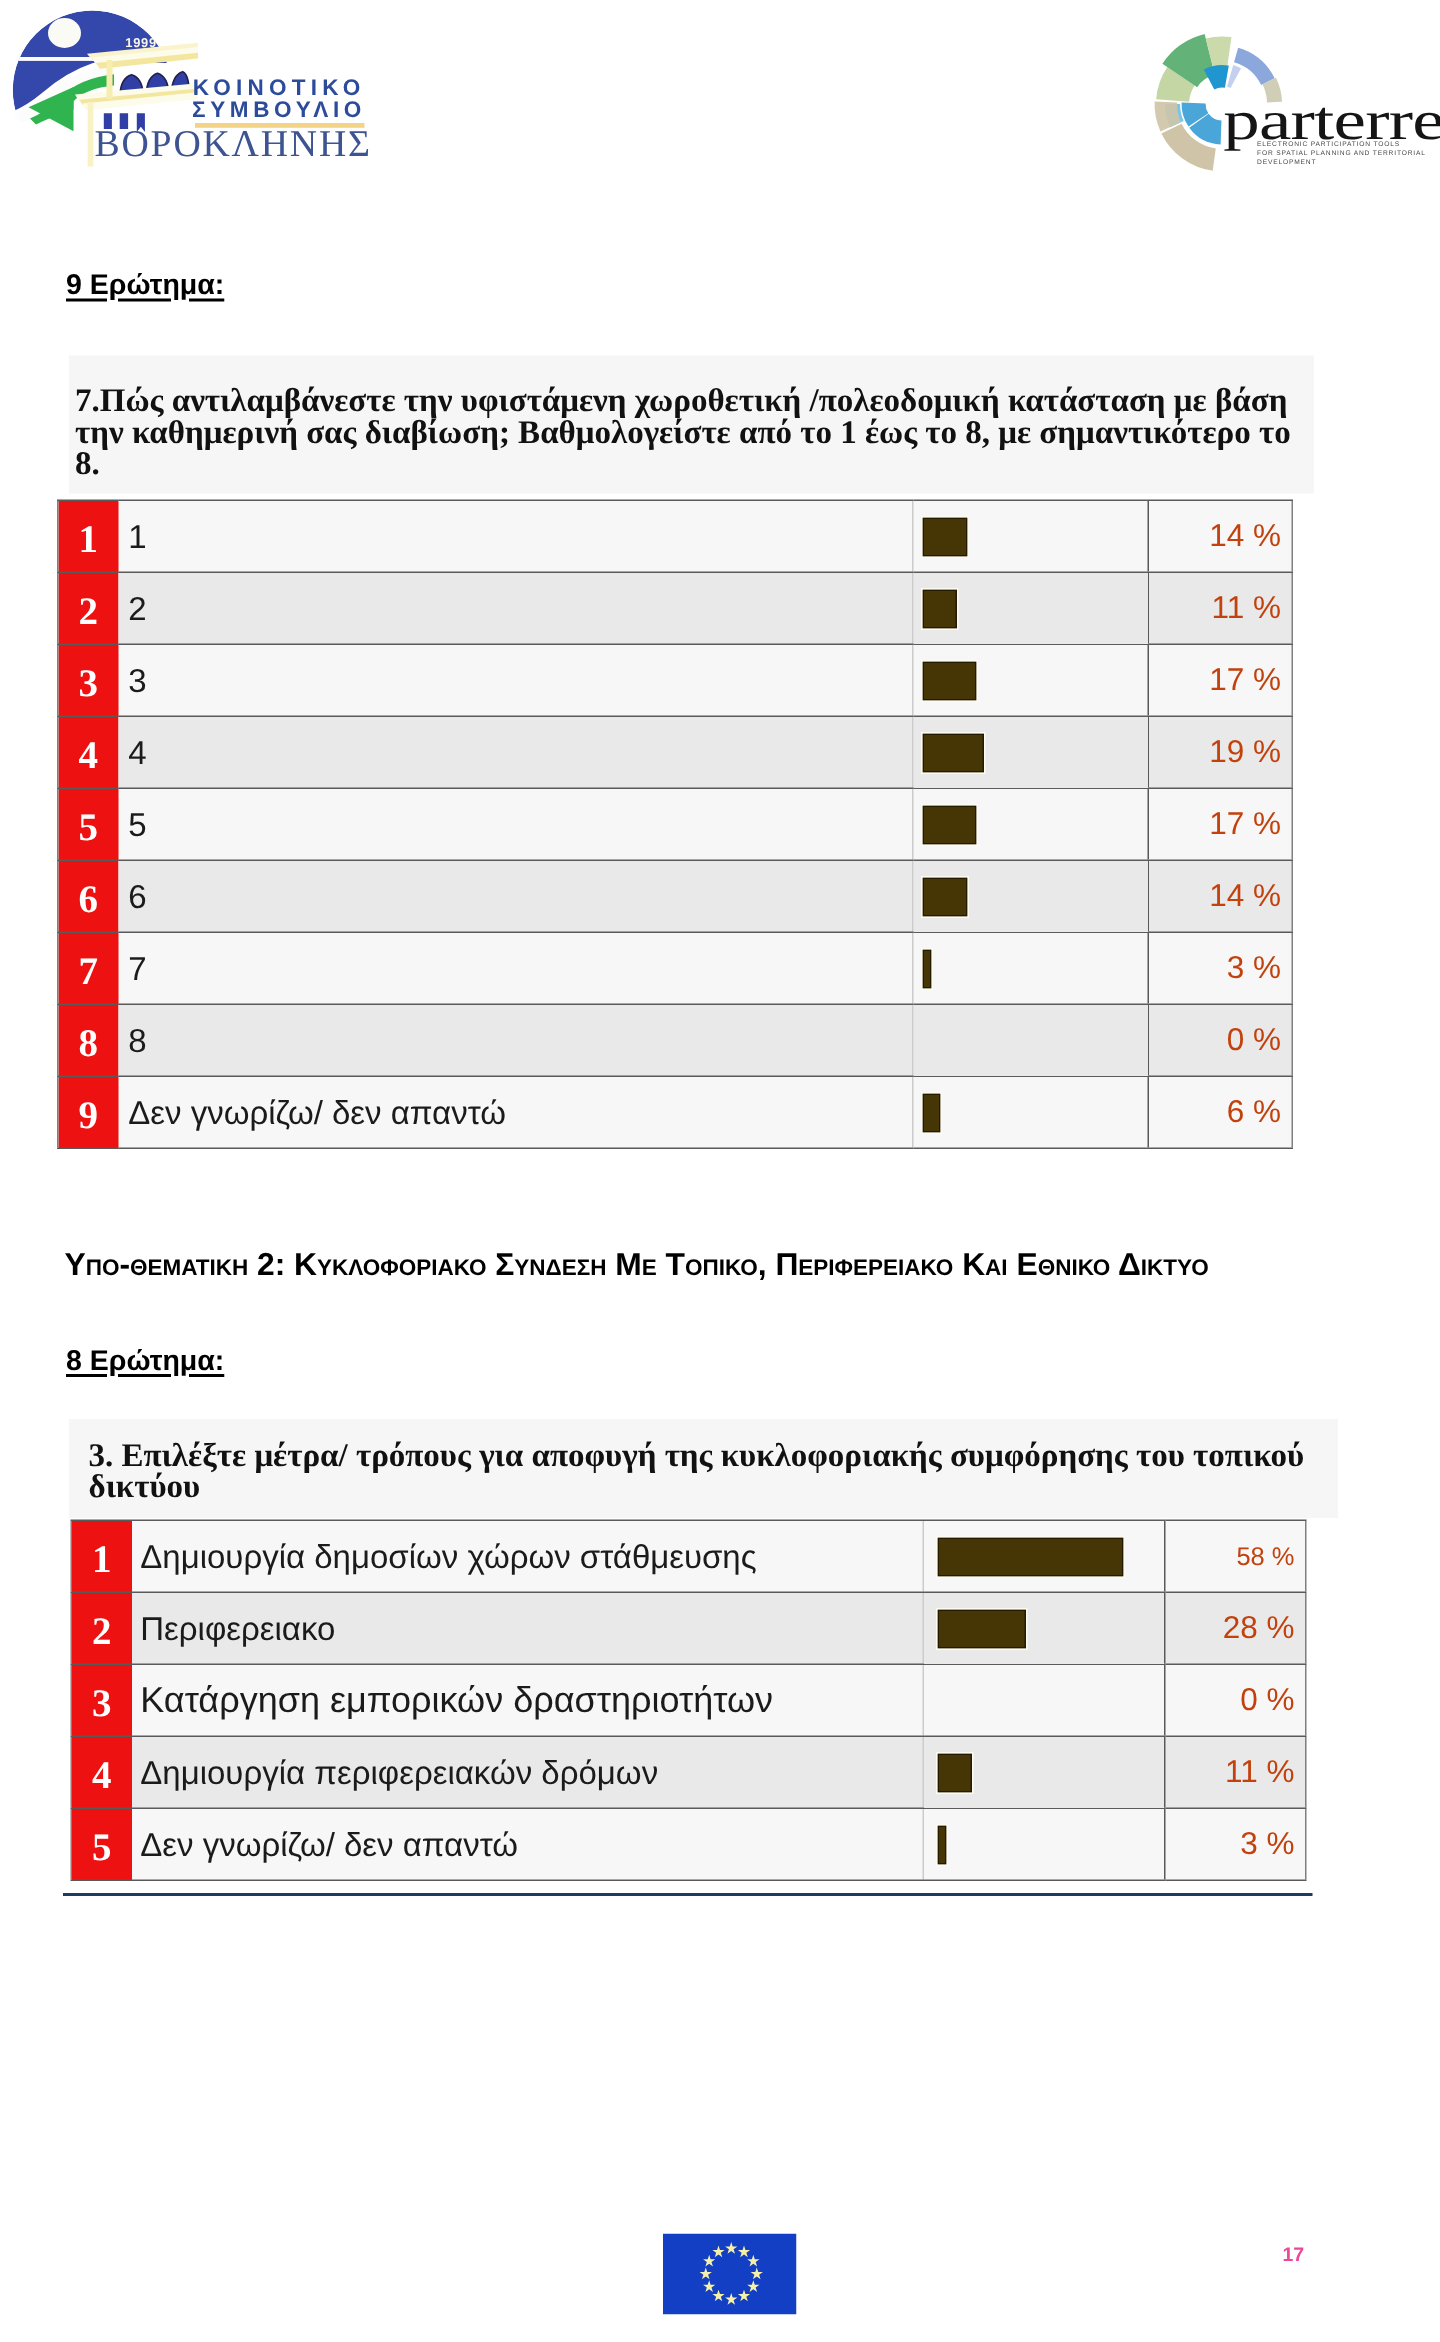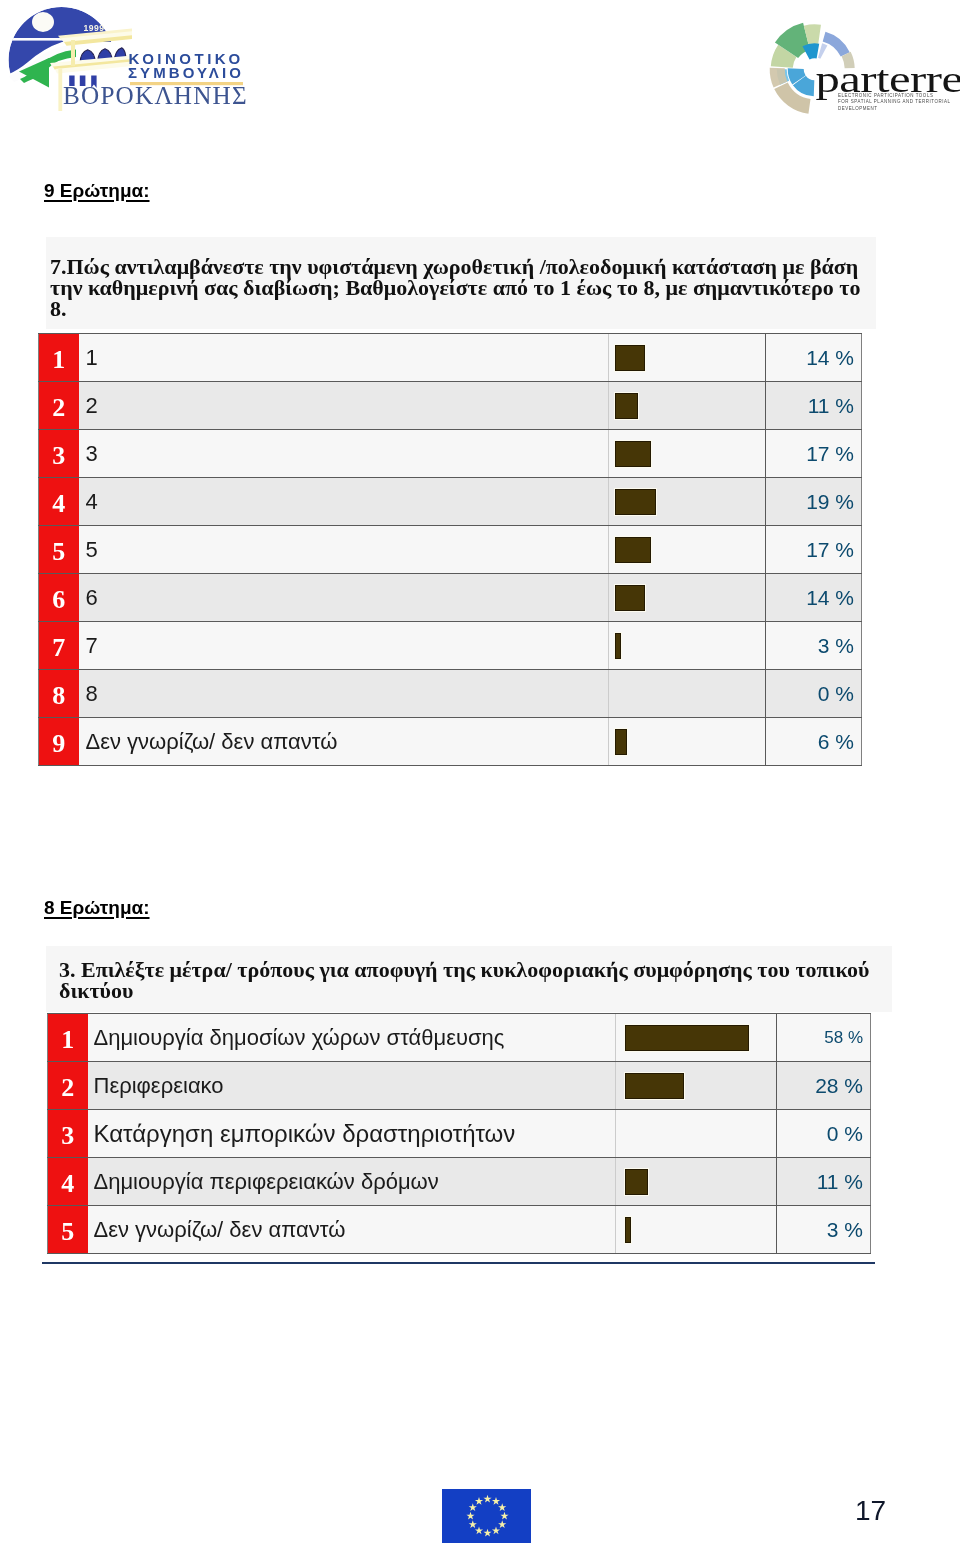--- a/index.html
+++ b/index.html
@@ -28,25 +28,25 @@
   .rtable{position:absolute;border-collapse:collapse;table-layout:fixed;
           border:1px solid #808080;background:#f7f7f7;}
   .rtable td{border-top:1px solid #5a5a5a;border-bottom:1px solid #5a5a5a;padding:0;
              vertical-align:middle;box-sizing:border-box;}
   .rtable tr.alt td{background:#e9e9e9;}
   .rtable td.c-idx, .rtable tr.alt td.c-idx{background:#ee1111;color:#fff;
          font-family:"Liberation Serif",serif;font-weight:bold;text-align:center;}
   .c-lab{color:#1b1b1b;}
   .c-bar{border-left:1px solid #cccccc;position:relative;}
   .c-bar .bar{position:absolute;left:6px;background:#463606;border:1px solid #241a02;box-sizing:border-box;outline:1.5px solid #fdfbef;}
-  .c-pct{border-left:1px solid #595959;text-align:right;color:#0c4a6e;}
+  .c-pct{border-left:1px solid #595959;text-align:right;color:#c2410c;}
 
   
   .frule{position:absolute;background:#1f3864;}
-  .pagenum{position:absolute;font-size:28px;color:#0f172a;}
+  .pagenum{position:absolute;font-size:13px;color:#ec4899;font-weight:bold;}
   .footer-logo{position:absolute;}
 </style>
 </head>
 <body>
 
 <div class="page">
 
   <div class="logo-left">
     <svg width="256" height="130" viewBox="0 0 256 130">
       <defs>
@@ -198,20 +198,21 @@
             <td class="c-lab" style="width: 530px; padding-left: 7px; font-size: 22px;">Δεν γνωρίζω/ δεν απαντώ</td>
             <td class="c-bar" style="width: 157px;">
               <div class="bar" style="left: 5.5px; top: 11px; height: 26px; width: 12.96px;"></div>
             </td>
             <td class="c-pct" style="width: 96px; padding-right: 7px; font-size: 21px;">6 %</td>
           </tr>
         </tbody>
       </table>
     </div>
 
+  <div class="subtheme" style="left:43px;top:832px;">Υπο-θεματικη 2: Κυκλοφοριακο Συνδεση Με Τοπικο, Περιφερειακο Και Εθνικο Δικτυο</div>
 
   <div class="q-head" style="left:44px;top:896.5px;">8 Ερώτημα:</div>
 
   <div class="qbox" id="qbox2" style="left:36px;top:946px;width:846px;height:66px;padding-top:13px;box-sizing:border-box;">
       <span id="q2text" style="padding-left:13px;">3. Επιλέξτε μέτρα/ τρόπους για αποφυγή της κυκλοφοριακής συμφόρησης του τοπικού δικτύου</span>
     </div>
 
   <div id="table2">
       <table class="rtable" style="left: 47px; top: 1013px; width: 823px;">
         <tbody>

